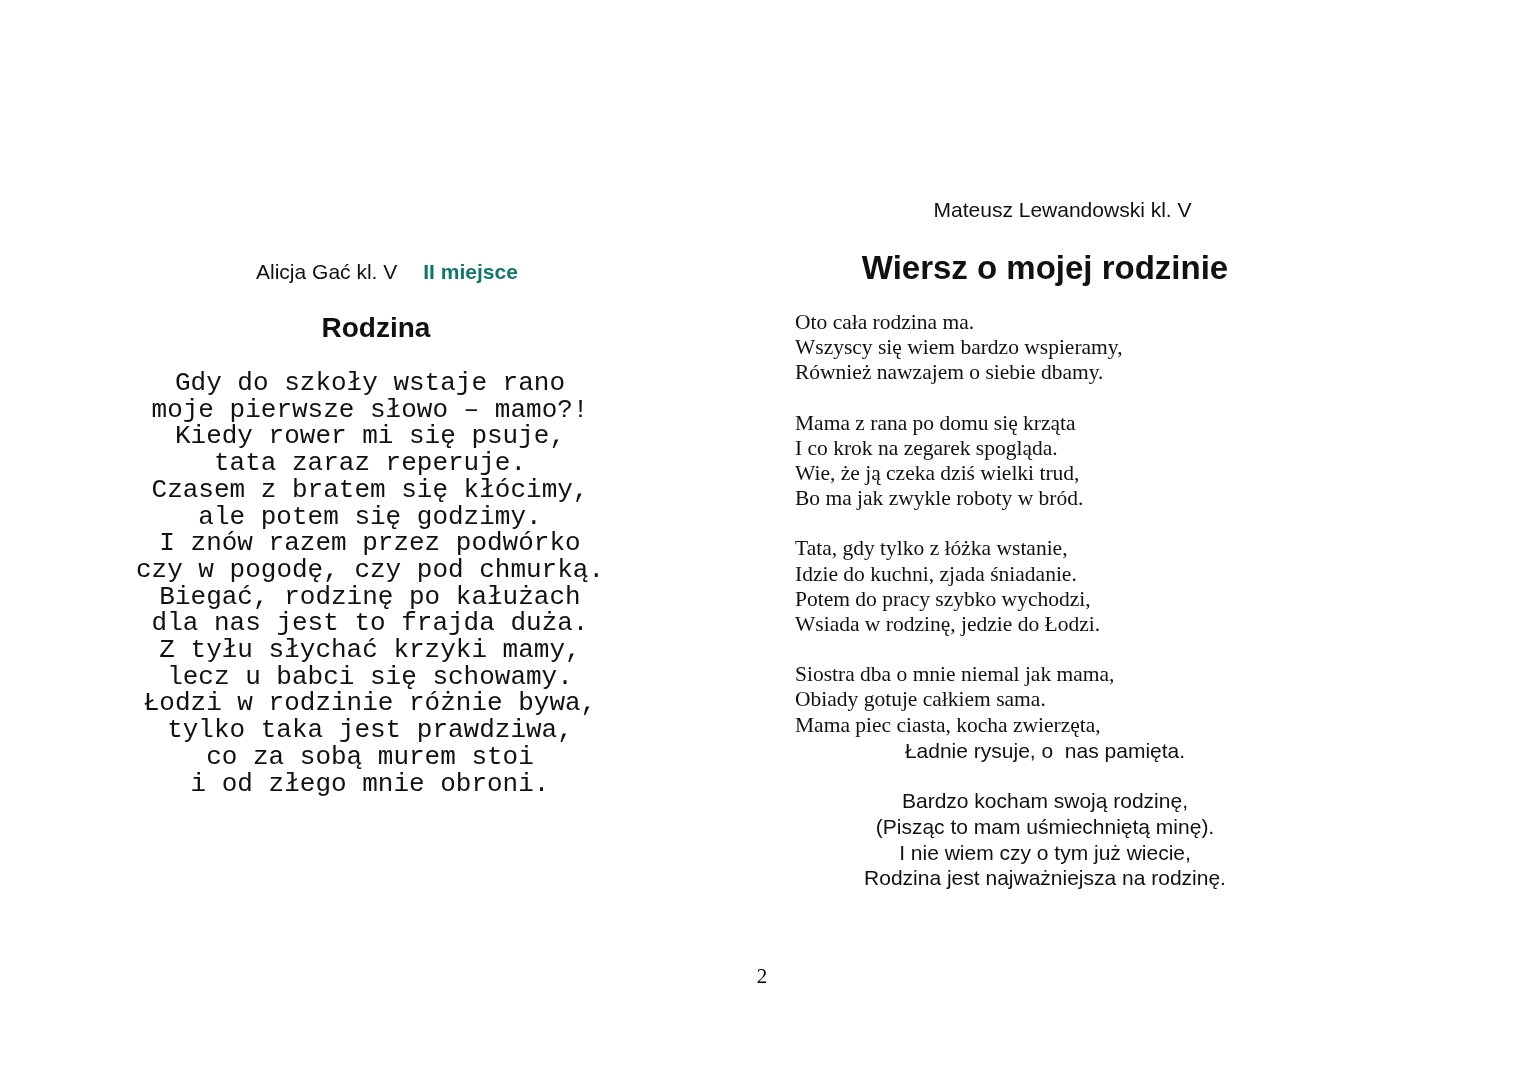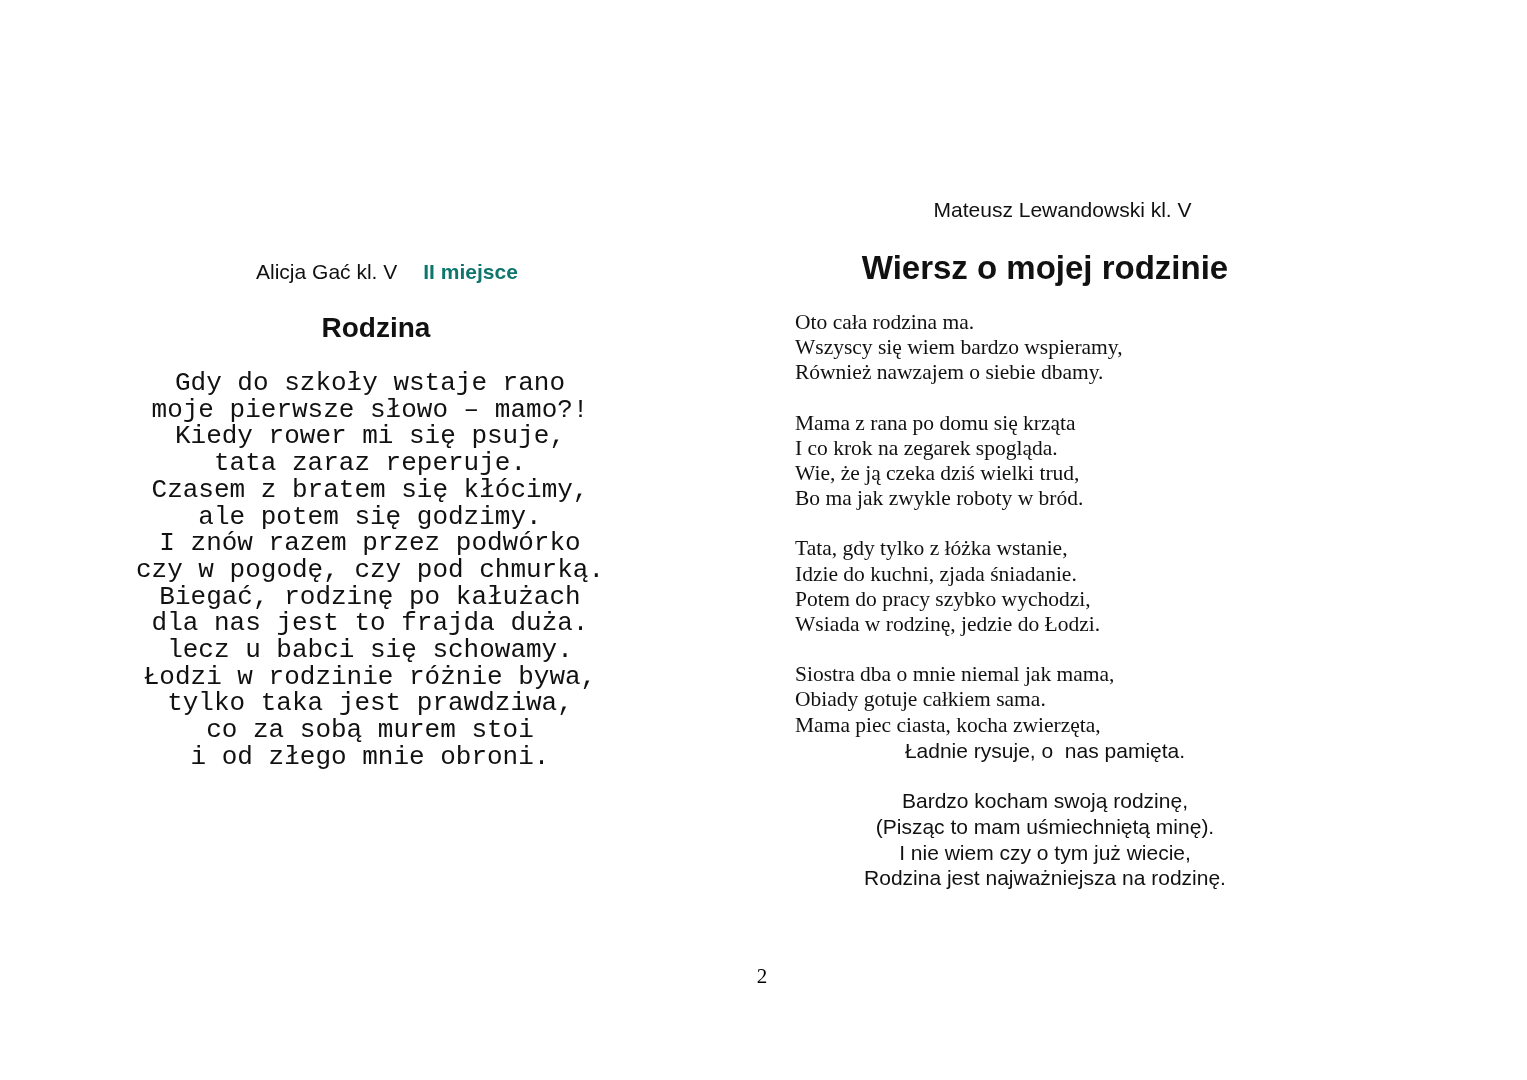--- a/index.html
+++ b/index.html
@@ -80,20 +80,21 @@
       <div class="line">Gdy do szkoły wstaje rano</div>
       <div class="line">moje pierwsze słowo – mamo?!</div>
       <div class="line">Kiedy rower mi się psuje,</div>
       <div class="line">tata zaraz reperuje.</div>
       <div class="line">Czasem z bratem się kłócimy,</div>
       <div class="line">ale potem się godzimy.</div>
       <div class="line">I znów razem przez podwórko</div>
       <div class="line">czy w pogodę, czy pod chmurką.</div>
       <div class="line">Biegać, rodzinę po kałużach</div>
       <div class="line">dla nas jest to frajda duża.</div>
+      <div class="line">Z tyłu słychać krzyki mamy,</div>
       <div class="line">lecz u babci się schowamy.</div>
       <div class="line">Łodzi w rodzinie różnie bywa,</div>
       <div class="line">tylko taka jest prawdziwa,</div>
       <div class="line">co za sobą murem stoi</div>
       <div class="line">i od złego mnie obroni.</div>
     </div>
   </section>
 
   <section class="col col-right">
     <div class="byline sans">

